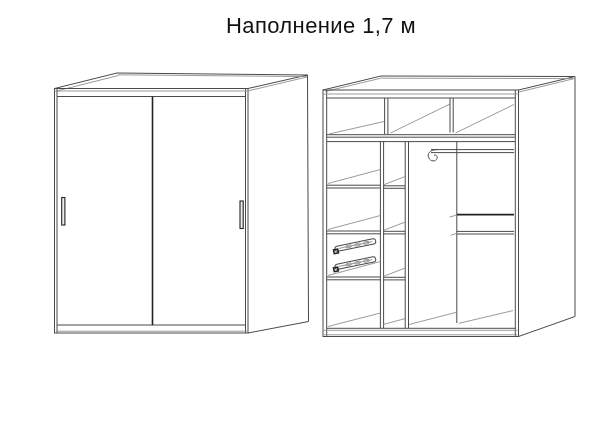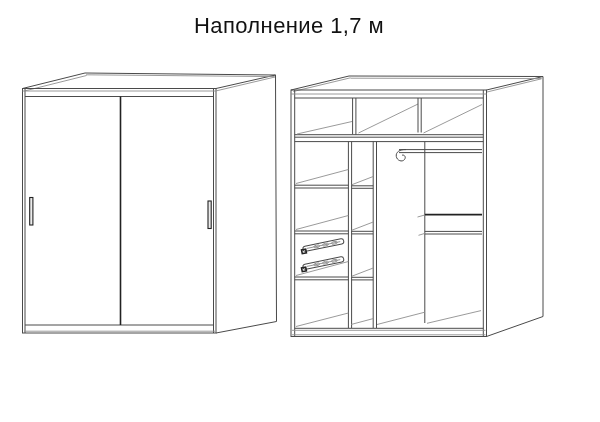--- a/index.html
+++ b/index.html
@@ -3,21 +3,21 @@
 <meta charset="utf-8">
 <style>
   html,body{margin:0;padding:0;}
   body{
     width:600px;height:422px;
     background:#ffffff;
     font-family:"Liberation Sans", sans-serif;
     position:relative;
     overflow:hidden;
   }
-  .stage{position:absolute;inset:0;}
+  .stage{position:absolute;inset:0;margin-left:32px;}
   .page-title{
     position:absolute;
     top:13px;left:0;width:600px;
     text-align:center;
     transform:translateX(-11px);
     font-size:22px;
     letter-spacing:.4px;
     color:#111111;
     font-weight:400;
   }

